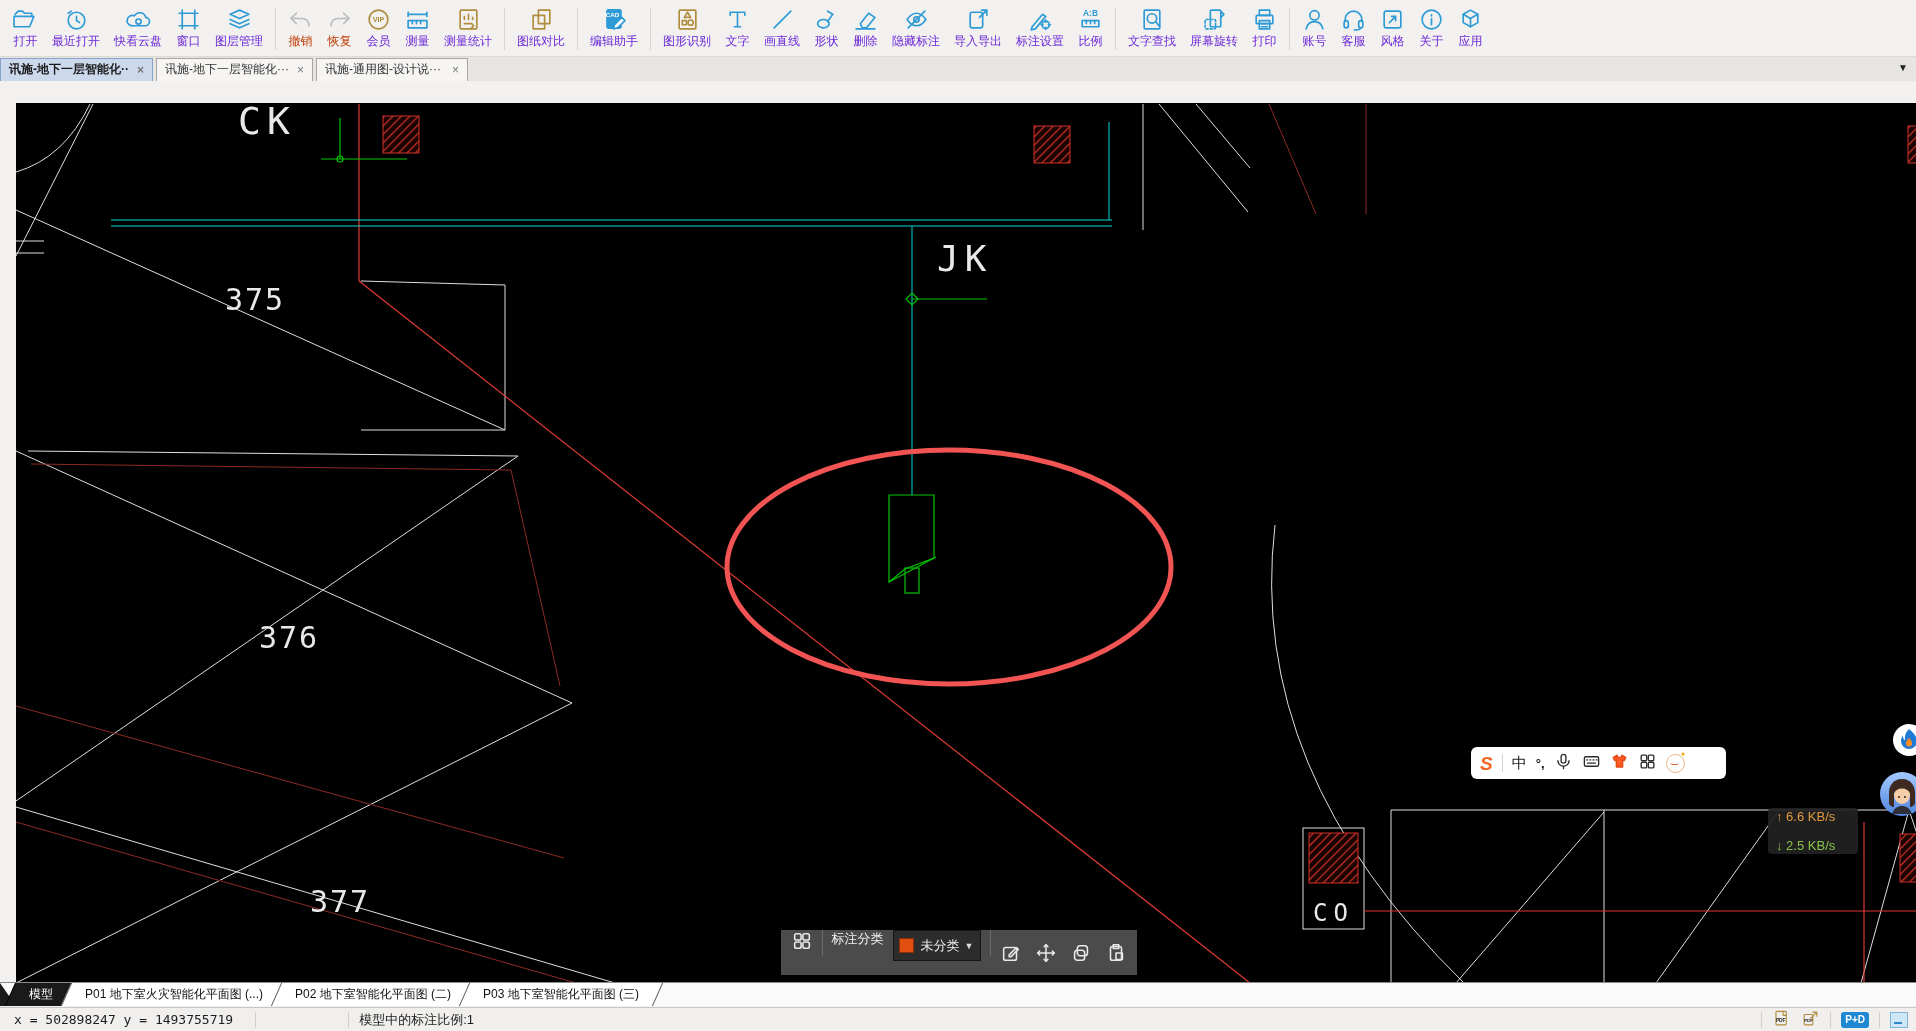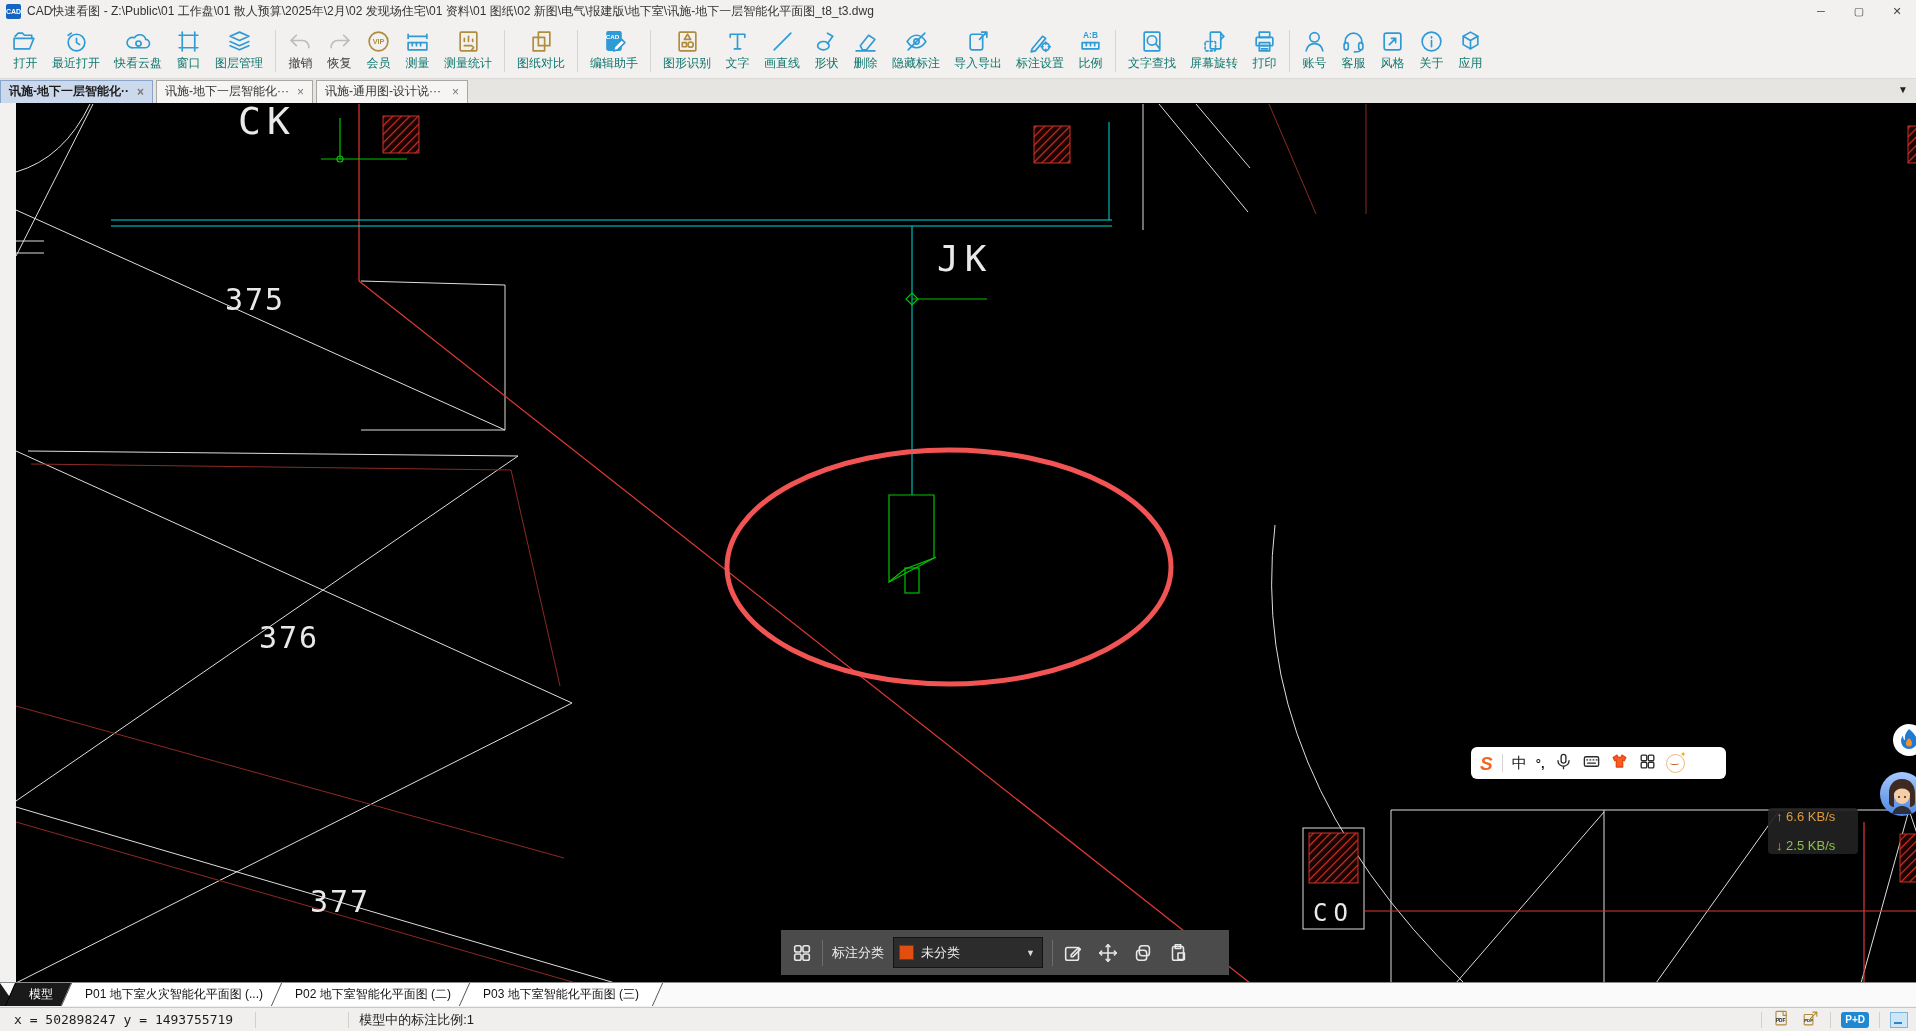--- a/index.html
+++ b/index.html
@@ -16,40 +16,40 @@
   .win-btn { width:38px; height:22px; display:flex; align-items:center; justify-content:center;
     font-size:11px; color:#444; cursor:default; }
 
   
   .toolbar { height:57px; background:#f2f1ef; display:flex; align-items:stretch; padding:2px 4px 0 6px;
     border-bottom:1px solid #dcdad6; }
   .tb-btn { display:flex; flex-direction:column; align-items:center; justify-content:center;
     padding:2px 7px 3px; gap:1px; }
   .tb-btn svg { width:25px; height:25px; fill:none; stroke:currentColor; stroke-width:1.6;
     stroke-linecap:round; stroke-linejoin:round; }
-  .tb-btn .lbl { font-size:12px; color:#0f766e; white-space:nowrap; }
+  .tb-btn .lbl { font-size:12px; color:#6d28d9; white-space:nowrap; }
   .tone-blue { color:#2e9bd6; } .tone-gold { color:#b08d3e; }
-  .tone-disabled { color:#bdbdbd; } .tone-disabled .lbl { color:#404040; }
+  .tone-disabled { color:#bdbdbd; } .tone-disabled .lbl { color:#c2410c; }
   .tb-sep { width:1px; background:#d8d5d1; margin:6px 5px; }
 
   
   .doctabs { height:24px; background:#e7e5e2; display:flex; align-items:center; position:relative; }
   .dtab { height:23px; display:flex; align-items:center; padding:0 8px; font-size:12px; color:#333;
     background:#f6f5f3; border:1px solid #a9a7a4; border-bottom:none; margin-right:3px; min-width:152px; }
   .dtab.active { background:#ccd9ed; border-color:#88a4c8; font-weight:bold; color:#1b1b1b; }
   .dtab .close { margin-left:auto; color:#777; font-size:12px; padding-left:8px; }
   .dtabs-caret { position:absolute; right:8px; top:5px; font-size:10px; color:#222; }
 
   
   .drawing { position:absolute; left:16px; top:103px; width:1916px; height:879px; background:#000; }
   .drawing svg.canvas { position:absolute; left:0; top:0; }
 
   
-  .annobar { position:absolute; left:765px; top:827px; width:448px; height:45px; background:#4b4b4b;
-    display:flex; align-items:center; padding:0 10px; }
+  .annobar { position:absolute; left:765px; top:827px; width:356px; height:45px; background:#4b4b4b;
+    display:flex; padding:0 10px; }
   .annobar .a-ico { width:22px; height:22px; }
   .annobar svg { width:22px; height:22px; fill:none; stroke:#e8e8e8; stroke-width:1.7;
     stroke-linecap:round; stroke-linejoin:round; }
   .annobar .a-sep { width:1px; height:26px; background:#6d6d6d; margin:0 9px; }
   .annobar .a-label { color:#f0f0f0; font-size:13px; white-space:nowrap; }
   .cat-dd { display:flex; align-items:center; width:150px; height:31px; background:#2c2c2c;
     border:1px solid #141414; margin-left:9px; padding:0 5px; }
   .cat-swatch { width:15px; height:15px; background:#e04e10; border:1px solid #8f2f06; margin-right:7px; }
   .cat-value { color:#ececec; font-size:13px; flex:1; }
   .cat-caret { color:#dcdcdc; font-size:9px; padding:0 2px; }
@@ -102,29 +102,20 @@
   .pd-badge { background:#1e88d2; color:#fff; font-size:10px; font-weight:bold; border-radius:3px;
     padding:2px 4px; line-height:1.2; }
   .panel-ico { width:18px; height:16px; background:#cfe6f7; border:1px solid #7db6dd; position:relative; }
   .panel-ico:before { content:""; position:absolute; left:3px; bottom:3px; width:8px; height:2px; background:#2e86c8; }
 </style>
 </head>
 <body>
 
 <div class="app">
 
-  <div class="titlebar">
-    <div class="app-ico">CAD</div>
-    <div class="title-text">CAD快速看图 - Z:\Public\01 工作盘\01 散人预算\2025年\2月\02 发现场住宅\01 资料\01 图纸\02 新图\电气\报建版\地下室\讯施-地下一层智能化平面图_t8_t3.dwg</div>
-    <div class="win-btns" id="win-btns">
-        <div class="win-btn">─</div>
-        <div class="win-btn">▢</div>
-        <div class="win-btn">✕</div>
-      </div>
-  </div>
 
   <div class="toolbar" id="toolbar">
       <div class="tb-btn tone-blue">
         <svg viewBox="0 0 24 24">
           <path d="M2 7l3-3h4l2 2h7v3"></path>
           <path d="M1 9h19l-4 10H1z"></path>
         </svg>
         <span class="lbl">打开</span>
       </div>
       <div class="tb-btn tone-blue">

